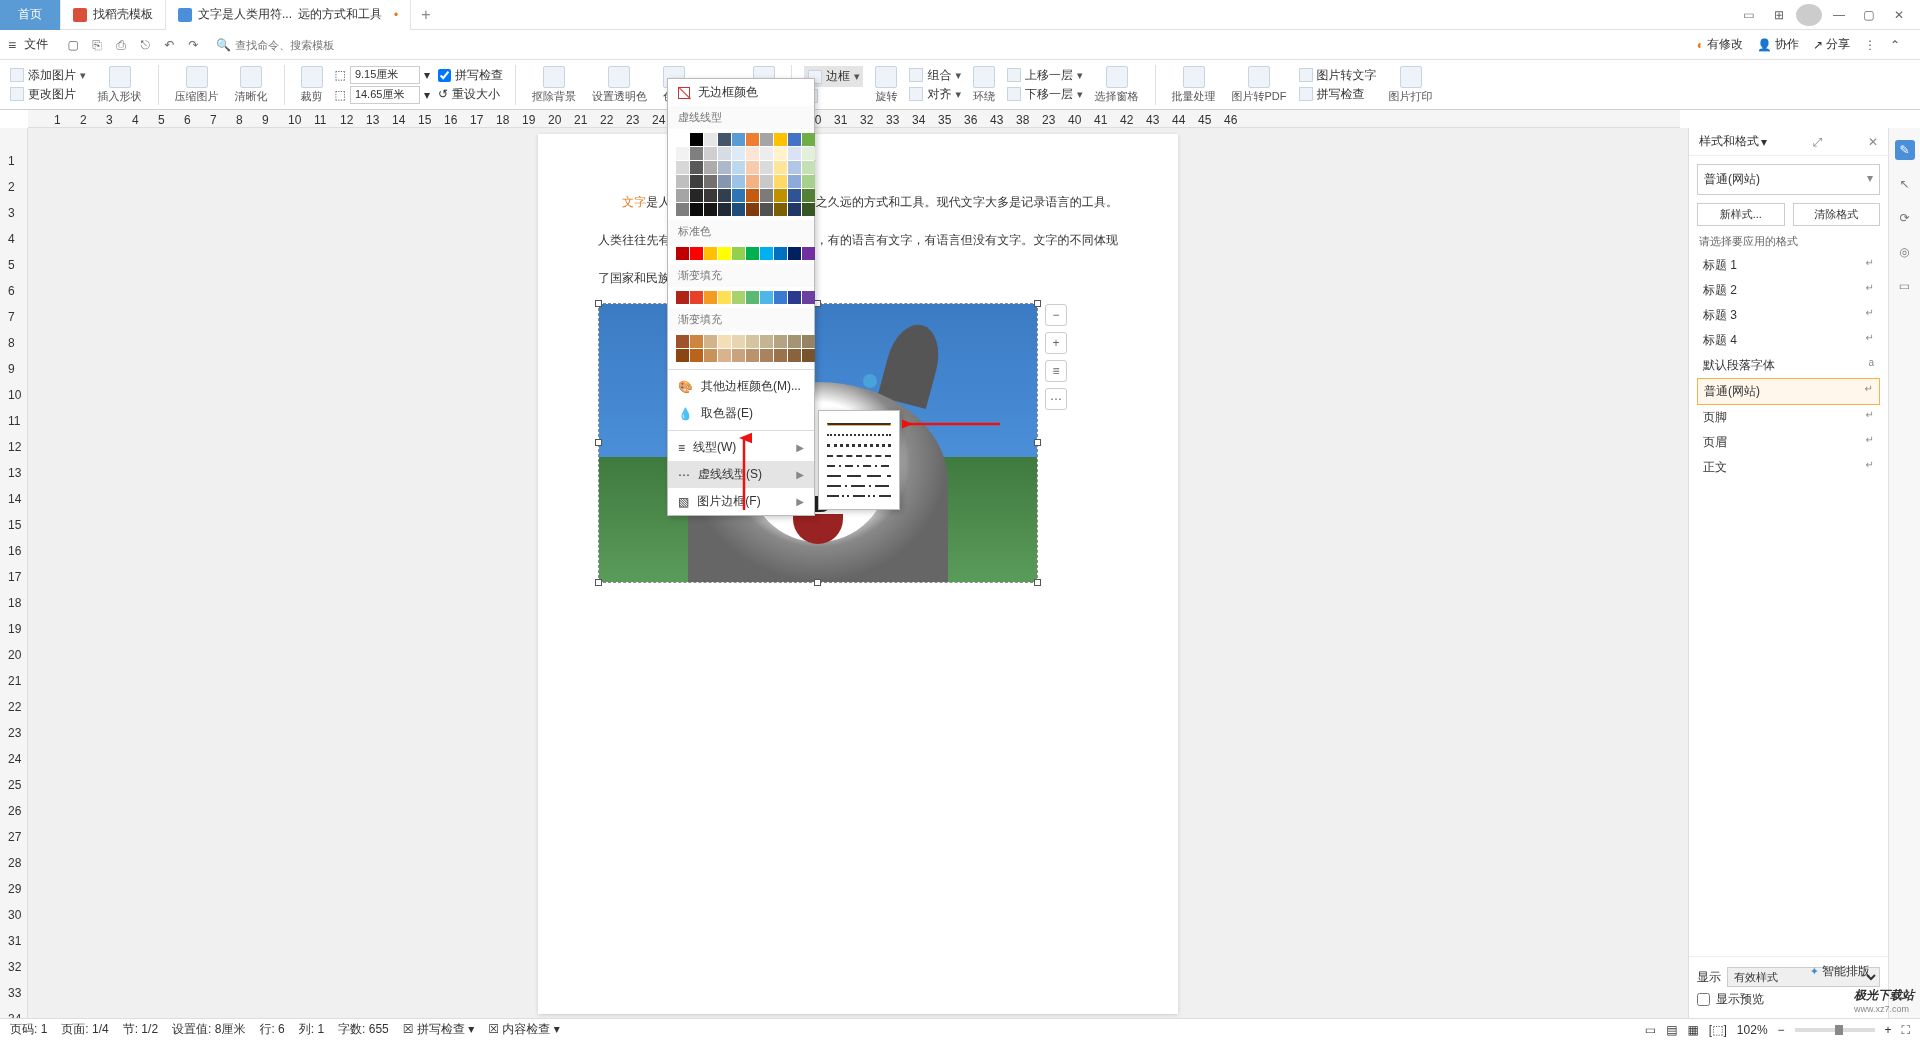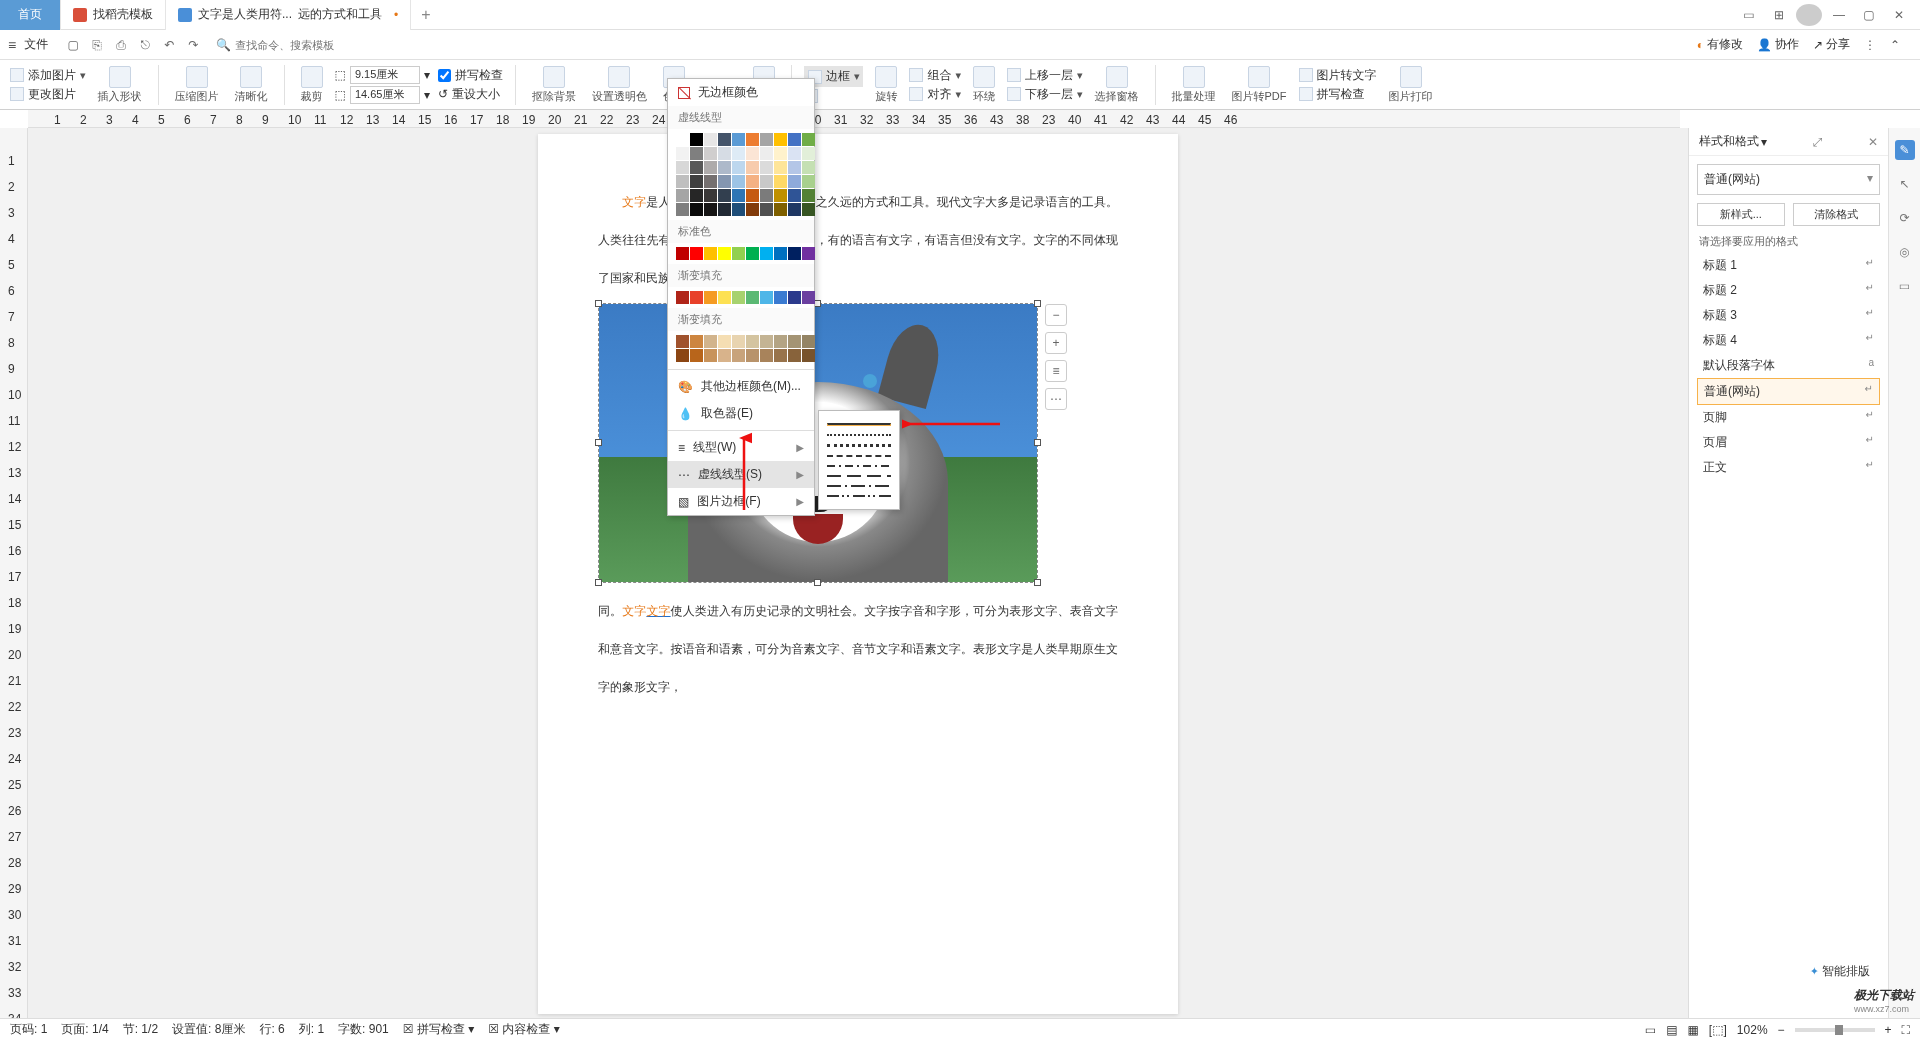--- a/index.html
+++ b/index.html
@@ -387,23 +387,20 @@
         <div class="img-handle" style="bottom:-4px;left:-4px"></div>
           <div class="img-handle" style="bottom:-4px;left:50%;margin-left:-4px"></div>
           <div class="img-handle" style="bottom:-4px;right:-4px"></div>
         <div class="float-btns">
           <div class="float-btn">−</div>
           <div class="float-btn">+</div>
           <div class="float-btn">≡</div>
           <div class="float-btn">⋯</div>
         </div>
       </div>
-      <p class="para">
-        <span>同。</span><span class="hl">文字</span><span class="hl2">文字</span><span>使人类进入有历史记录的文明社会。文字按字音和字形，可分为表形文字、表音文字和意音文字。按语音和语素，可分为音素文字、音节文字和语素文字。表形文字是人类早期原生文字的象形文字，</span>
-      </p>
     </div>
   </div>
 
   <div class="side-panel">
     <div class="side-hdr">
       <span>样式和格式</span>
         <span style="margin-left:2px">▾</span>
       <span style="margin-left:auto;color:#888">⤢</span>
       <span class="x">✕</span>
     </div>
@@ -447,20 +444,30 @@
         </div>
         <div class="style-item">
           <span>页眉</span>
           <span class="ret">↵</span>
         </div>
         <div class="style-item">
           <span>正文</span>
           <span class="ret">↵</span>
         </div>
       </div>
+    <div class="side-foot">
+      <div class="row">
+          <span>显示</span>
+          <select><option>有效样式</option></select>
+        </div>
+      <div class="row">
+          <input type="checkbox" style="">
+          <span>显示预览</span>
+        </div>
+    </div>
   </div>
 
   <div class="right-rail">
     <div style="background:#4a8fd8;color:#fff;border-radius:3px">✎</div>
     <div>↖</div>
     <div>⟳</div>
     <div>◎</div>
     <div>▭</div>
   </div>
 </div>
@@ -646,21 +653,21 @@
 
 <div class="smart-layout">✦ <span>智能排版</span></div>
 
 <div class="statusbar">
   <span>页码: 1</span>
   <span>页面: 1/4</span>
   <span>节: 1/2</span>
   <span>设置值: 8厘米</span>
   <span>行: 6</span>
   <span>列: 1</span>
-  <span>字数: 901</span>
+  <span>字数: 655</span>
   <span>☒ <span>拼写检查</span> ▾</span>
   <span>☒ <span>内容检查</span> ▾</span>
   <div class="right">
     <span>▭</span>
     <span>▤</span>
     <span>▦</span>
     <span>[⬚]</span>
     <span>102%</span>
     <span>−</span>
     <span style="width:80px;height:4px;background:#ddd;display:inline-block;position:relative">

